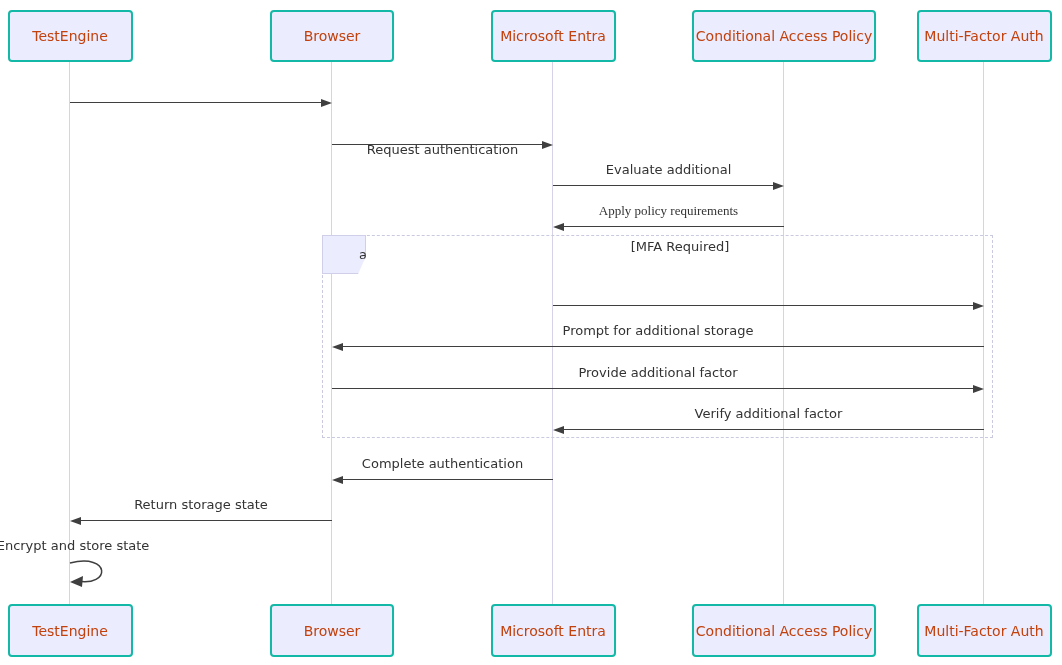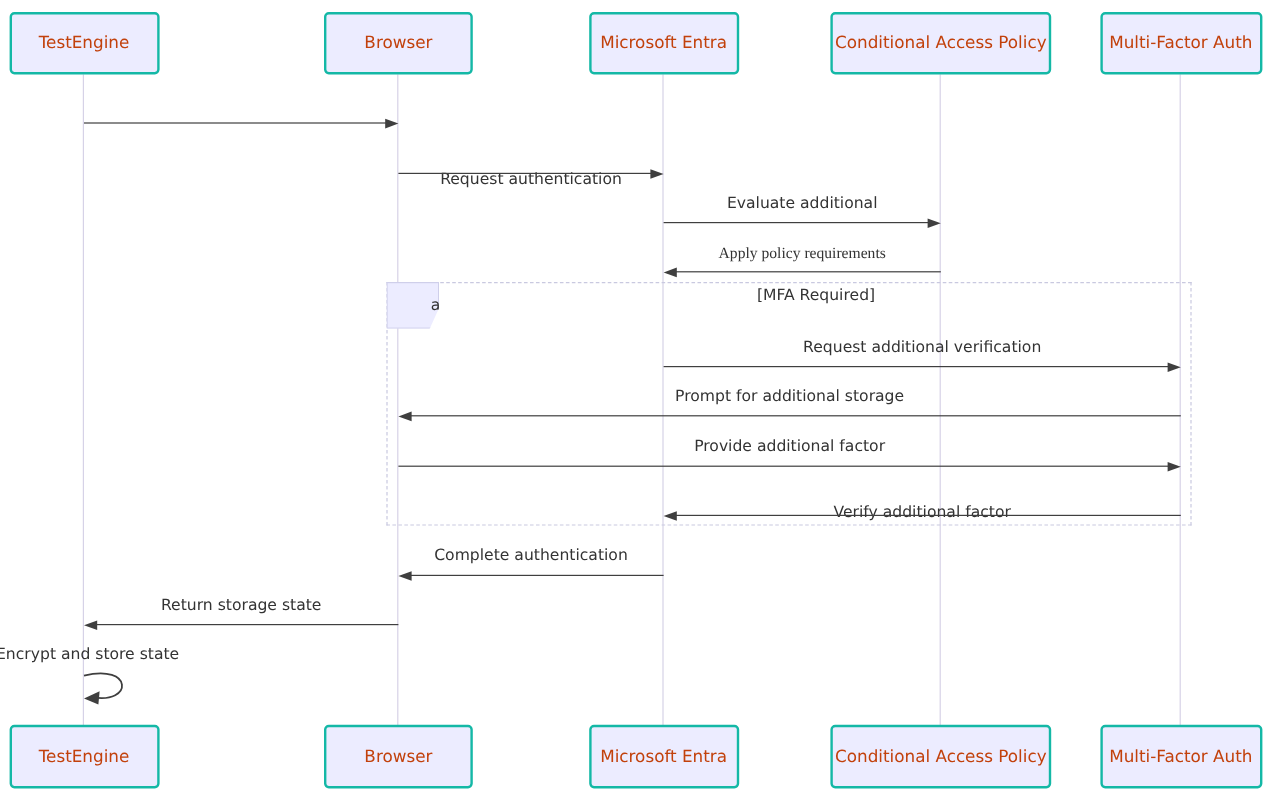--- a/index.html
+++ b/index.html
@@ -104,30 +104,29 @@
     <div class="arrowhead right" style="left: 321px; top: 98.5px;"></div>
     <div class="msg-label" style="left: 442.5px; top: 114px; margin-top: 28px;">Request authentication</div>
     <div class="msg-line" style="left: 332px; top: 144.25px; width: 211px;"></div>
     <div class="arrowhead right" style="left: 542px; top: 140.5px;"></div>
     <div class="msg-label" style="left: 668.5px; top: 162px;">Evaluate additional</div>
     <div class="msg-line" style="left: 553px; top: 185.25px; width: 221px;"></div>
     <div class="arrowhead right" style="left: 773px; top: 181.5px;"></div>
     <div class="msg-label" style="left: 668.5px; top: 203px; font-family: Liberation Serif, serif;">Apply policy requirements</div>
     <div class="msg-line" style="left: 563px; top: 226.25px; width: 221px;"></div>
     <div class="arrowhead left" style="left: 553px; top: 222.5px;"></div>
-    <div class="msg-label" style="left: 768.5px; top: 282px;">Request additional verification</div>
     <div class="msg-line" style="left: 553px; top: 305.25px; width: 421px;"></div>
     <div class="arrowhead right" style="left: 973px; top: 301.5px;"></div>
     <div class="msg-label" style="left: 658px; top: 323px;">Prompt for additional storage</div>
     <div class="msg-line" style="left: 342px; top: 346.25px; width: 642px;"></div>
     <div class="arrowhead left" style="left: 332px; top: 342.5px;"></div>
     <div class="msg-label" style="left: 658px; top: 365px;">Provide additional factor</div>
     <div class="msg-line" style="left: 332px; top: 388.25px; width: 642px;"></div>
     <div class="arrowhead right" style="left: 973px; top: 384.5px;"></div>
-    <div class="msg-label" style="left: 768.5px; top: 406px; margin-top: 14px;">Verify additional factor</div>
+    <div class="msg-label" style="left: 768.5px; top: 406px;">Verify additional factor</div>
     <div class="msg-line" style="left: 563px; top: 429.25px; width: 421px;"></div>
     <div class="arrowhead left" style="left: 553px; top: 425.5px;"></div>
     <div class="msg-label" style="left: 442.5px; top: 456px;">Complete authentication</div>
     <div class="msg-line" style="left: 342px; top: 479.25px; width: 211px;"></div>
     <div class="arrowhead left" style="left: 332px; top: 475.5px;"></div>
     <div class="msg-label" style="left: 201px; top: 497px;">Return storage state</div>
     <div class="msg-line" style="left: 80px; top: 520.25px; width: 252px;"></div>
     <div class="arrowhead left" style="left: 70px; top: 516.5px;"></div>
     <div class="msg-label" style="left: 73px; top: 538px;">Encrypt and store state</div>
     <div class="selfloop-svg" style="left: 69px; top: 556px;"><svg width="58" height="36" viewBox="0 0 58 36">

